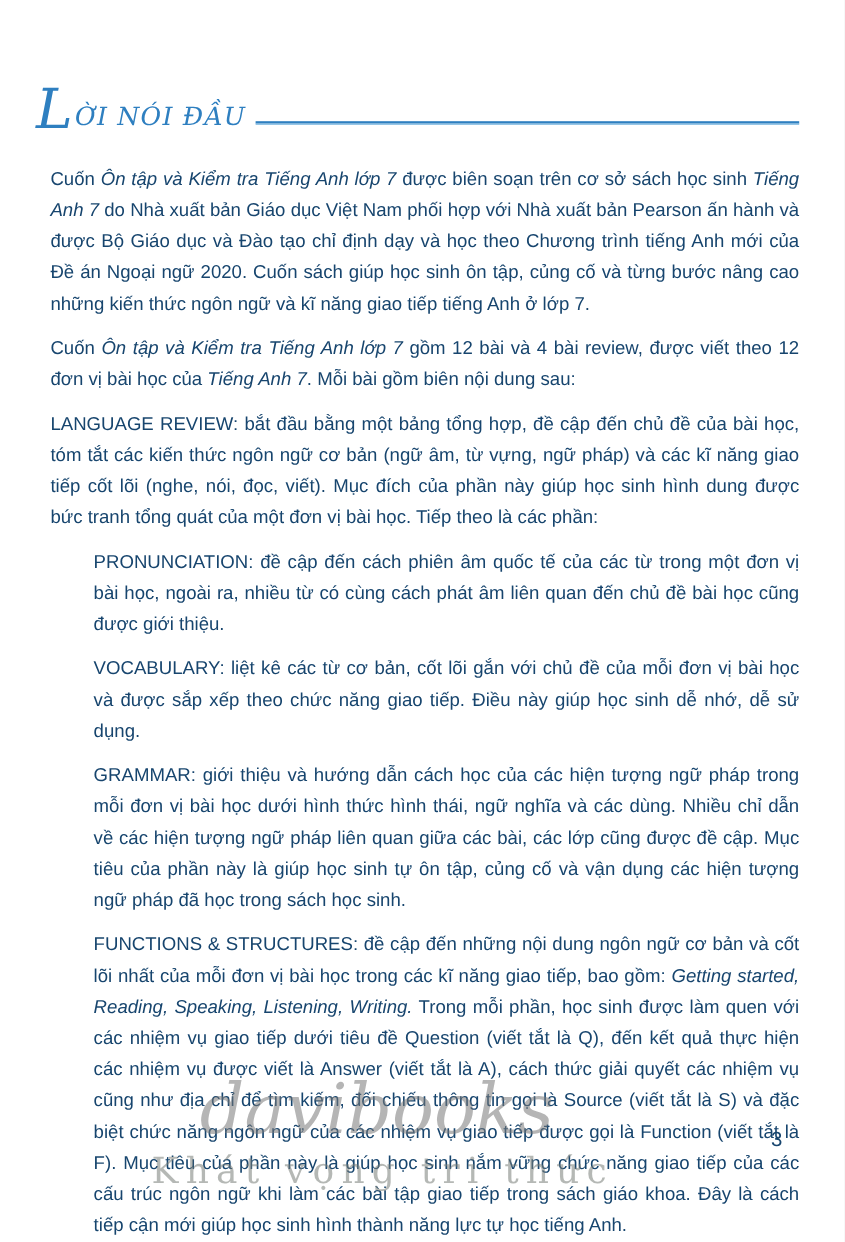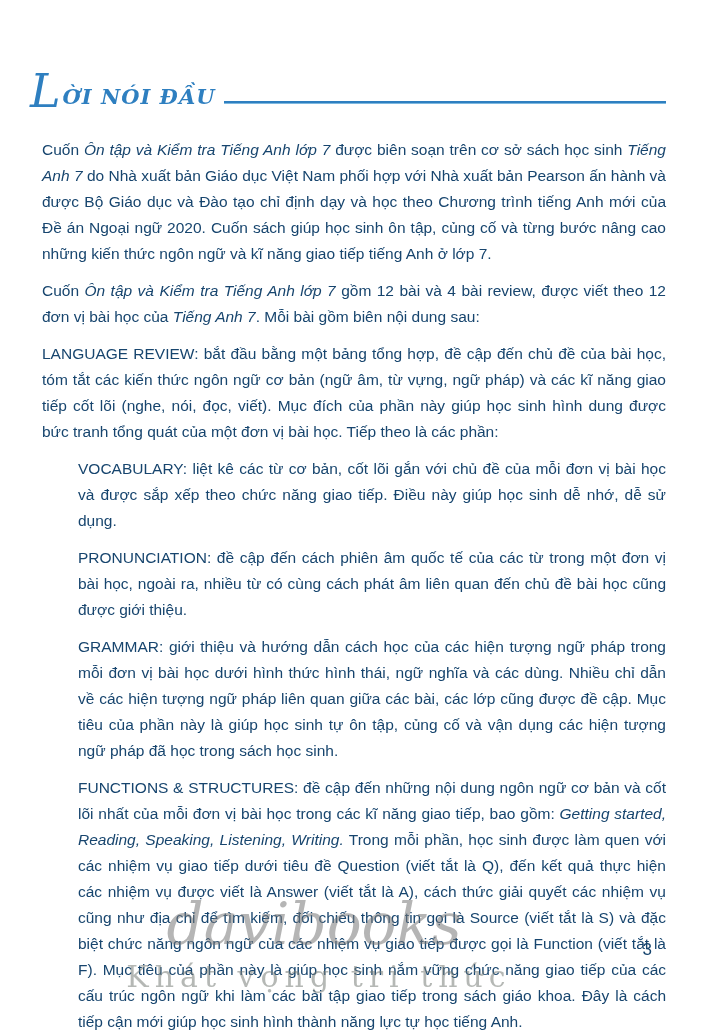--- a/index.html
+++ b/index.html
@@ -31,21 +31,21 @@
     font-family: "DejaVu Serif", serif;
     font-style: italic;
     font-size: 46px;
     line-height: 0.85;
     color: #2e7fc0;
     margin-right: 2px;
   }
   .title-rest {
     font-family: "DejaVu Serif", serif;
     font-style: italic;
-    font-weight: bold;
+    font-weight: normal;
     font-size: 21px;
     letter-spacing: 1px;
     color: #2e7fc0;
     padding-bottom: 2px;
     text-align: right;
   }
   .title-line {
     flex: 1;
     height: 0;
     border-top: 2px solid #2e7fc0;
@@ -104,22 +104,22 @@
   <div class="content">
     <div class="title-row">
       <span class="title-L">L</span>
       <span class="title-rest">ỜI NÓI ĐẦU</span>
       <span class="title-line"></span>
     </div>
     <div id="paragraphs">
         <p class="para"><span>Cuốn </span><span class="it">Ôn tập và Kiểm tra Tiếng Anh lớp 7</span><span> được biên soạn trên cơ sở sách học sinh </span><span class="it">Tiếng Anh 7</span><span> do Nhà xuất bản Giáo dục Việt Nam phối hợp với Nhà xuất bản Pearson ấn hành và được Bộ Giáo dục và Đào tạo chỉ định dạy và học theo Chương trình tiếng Anh mới của Đề án Ngoại ngữ 2020. Cuốn sách giúp học sinh ôn tập, củng cố và từng bước nâng cao những kiến thức ngôn ngữ và kĩ năng giao tiếp tiếng Anh ở lớp 7.</span></p>
         <p class="para"><span>Cuốn </span><span class="it">Ôn tập và Kiểm tra Tiếng Anh lớp 7</span><span> gồm 12 bài và 4 bài review, được viết theo 12 đơn vị bài học của </span><span class="it">Tiếng Anh 7</span><span>. Mỗi bài gồm biên nội dung sau:</span></p>
         <p class="para"><span>LANGUAGE REVIEW: bắt đầu bằng một bảng tổng hợp, đề cập đến chủ đề của bài học, tóm tắt các kiến thức ngôn ngữ cơ bản (ngữ âm, từ vựng, ngữ pháp) và các kĩ năng giao tiếp cốt lõi (nghe, nói, đọc, viết). Mục đích của phần này giúp học sinh hình dung được bức tranh tổng quát của một đơn vị bài học. Tiếp theo là các phần:</span></p>
+        <p class="para indent"><span>PRONUNCIATION: đề cập đến cách phiên âm quốc tế của các từ trong một đơn vị bài học, ngoài ra, nhiều từ có cùng cách phát âm liên quan đến chủ đề bài học cũng được giới thiệu.</span></p>
         <p class="para indent"><span>VOCABULARY: liệt kê các từ cơ bản, cốt lõi gắn với chủ đề của mỗi đơn vị bài học và được sắp xếp theo chức năng giao tiếp. Điều này giúp học sinh dễ nhớ, dễ sử dụng.</span></p>
-        <p class="para indent"><span>PRONUNCIATION: đề cập đến cách phiên âm quốc tế của các từ trong một đơn vị bài học, ngoài ra, nhiều từ có cùng cách phát âm liên quan đến chủ đề bài học cũng được giới thiệu.</span></p>
         <p class="para indent"><span>GRAMMAR: giới thiệu và hướng dẫn cách học của các hiện tượng ngữ pháp trong mỗi đơn vị bài học dưới hình thức hình thái, ngữ nghĩa và các dùng. Nhiều chỉ dẫn về các hiện tượng ngữ pháp liên quan giữa các bài, các lớp cũng được đề cập. Mục tiêu của phần này là giúp học sinh tự ôn tập, củng cố và vận dụng các hiện tượng ngữ pháp đã học trong sách học sinh.</span></p>
         <p class="para indent"><span>FUNCTIONS &amp; STRUCTURES: đề cập đến những nội dung ngôn ngữ cơ bản và cốt lõi nhất của mỗi đơn vị bài học trong các kĩ năng giao tiếp, bao gồm: </span><span class="it">Getting started, Reading, Speaking, Listening, Writing.</span><span> Trong mỗi phần, học sinh được làm quen với các nhiệm vụ giao tiếp dưới tiêu đề Question (viết tắt là Q), đến kết quả thực hiện các nhiệm vụ được viết là Answer (viết tắt là A), cách thức giải quyết các nhiệm vụ cũng như địa chỉ để tìm kiếm, đối chiếu thông tin gọi là Source (viết tắt là S) và đặc biệt chức năng ngôn ngữ của các nhiệm vụ giao tiếp được gọi là Function (viết tắt là F). Mục tiêu của phần này là giúp học sinh nắm vững chức năng giao tiếp của các cấu trúc ngôn ngữ khi làm các bài tập giao tiếp trong sách giáo khoa. Đây là cách tiếp cận mới giúp học sinh hình thành năng lực tự học tiếng Anh.</span></p>
       </div>
   </div>
 
   <div class="watermark">
     <div class="wm1">davibooks</div>
     <div class="wm2">Khát vọng tri thức</div>
   </div>
 

